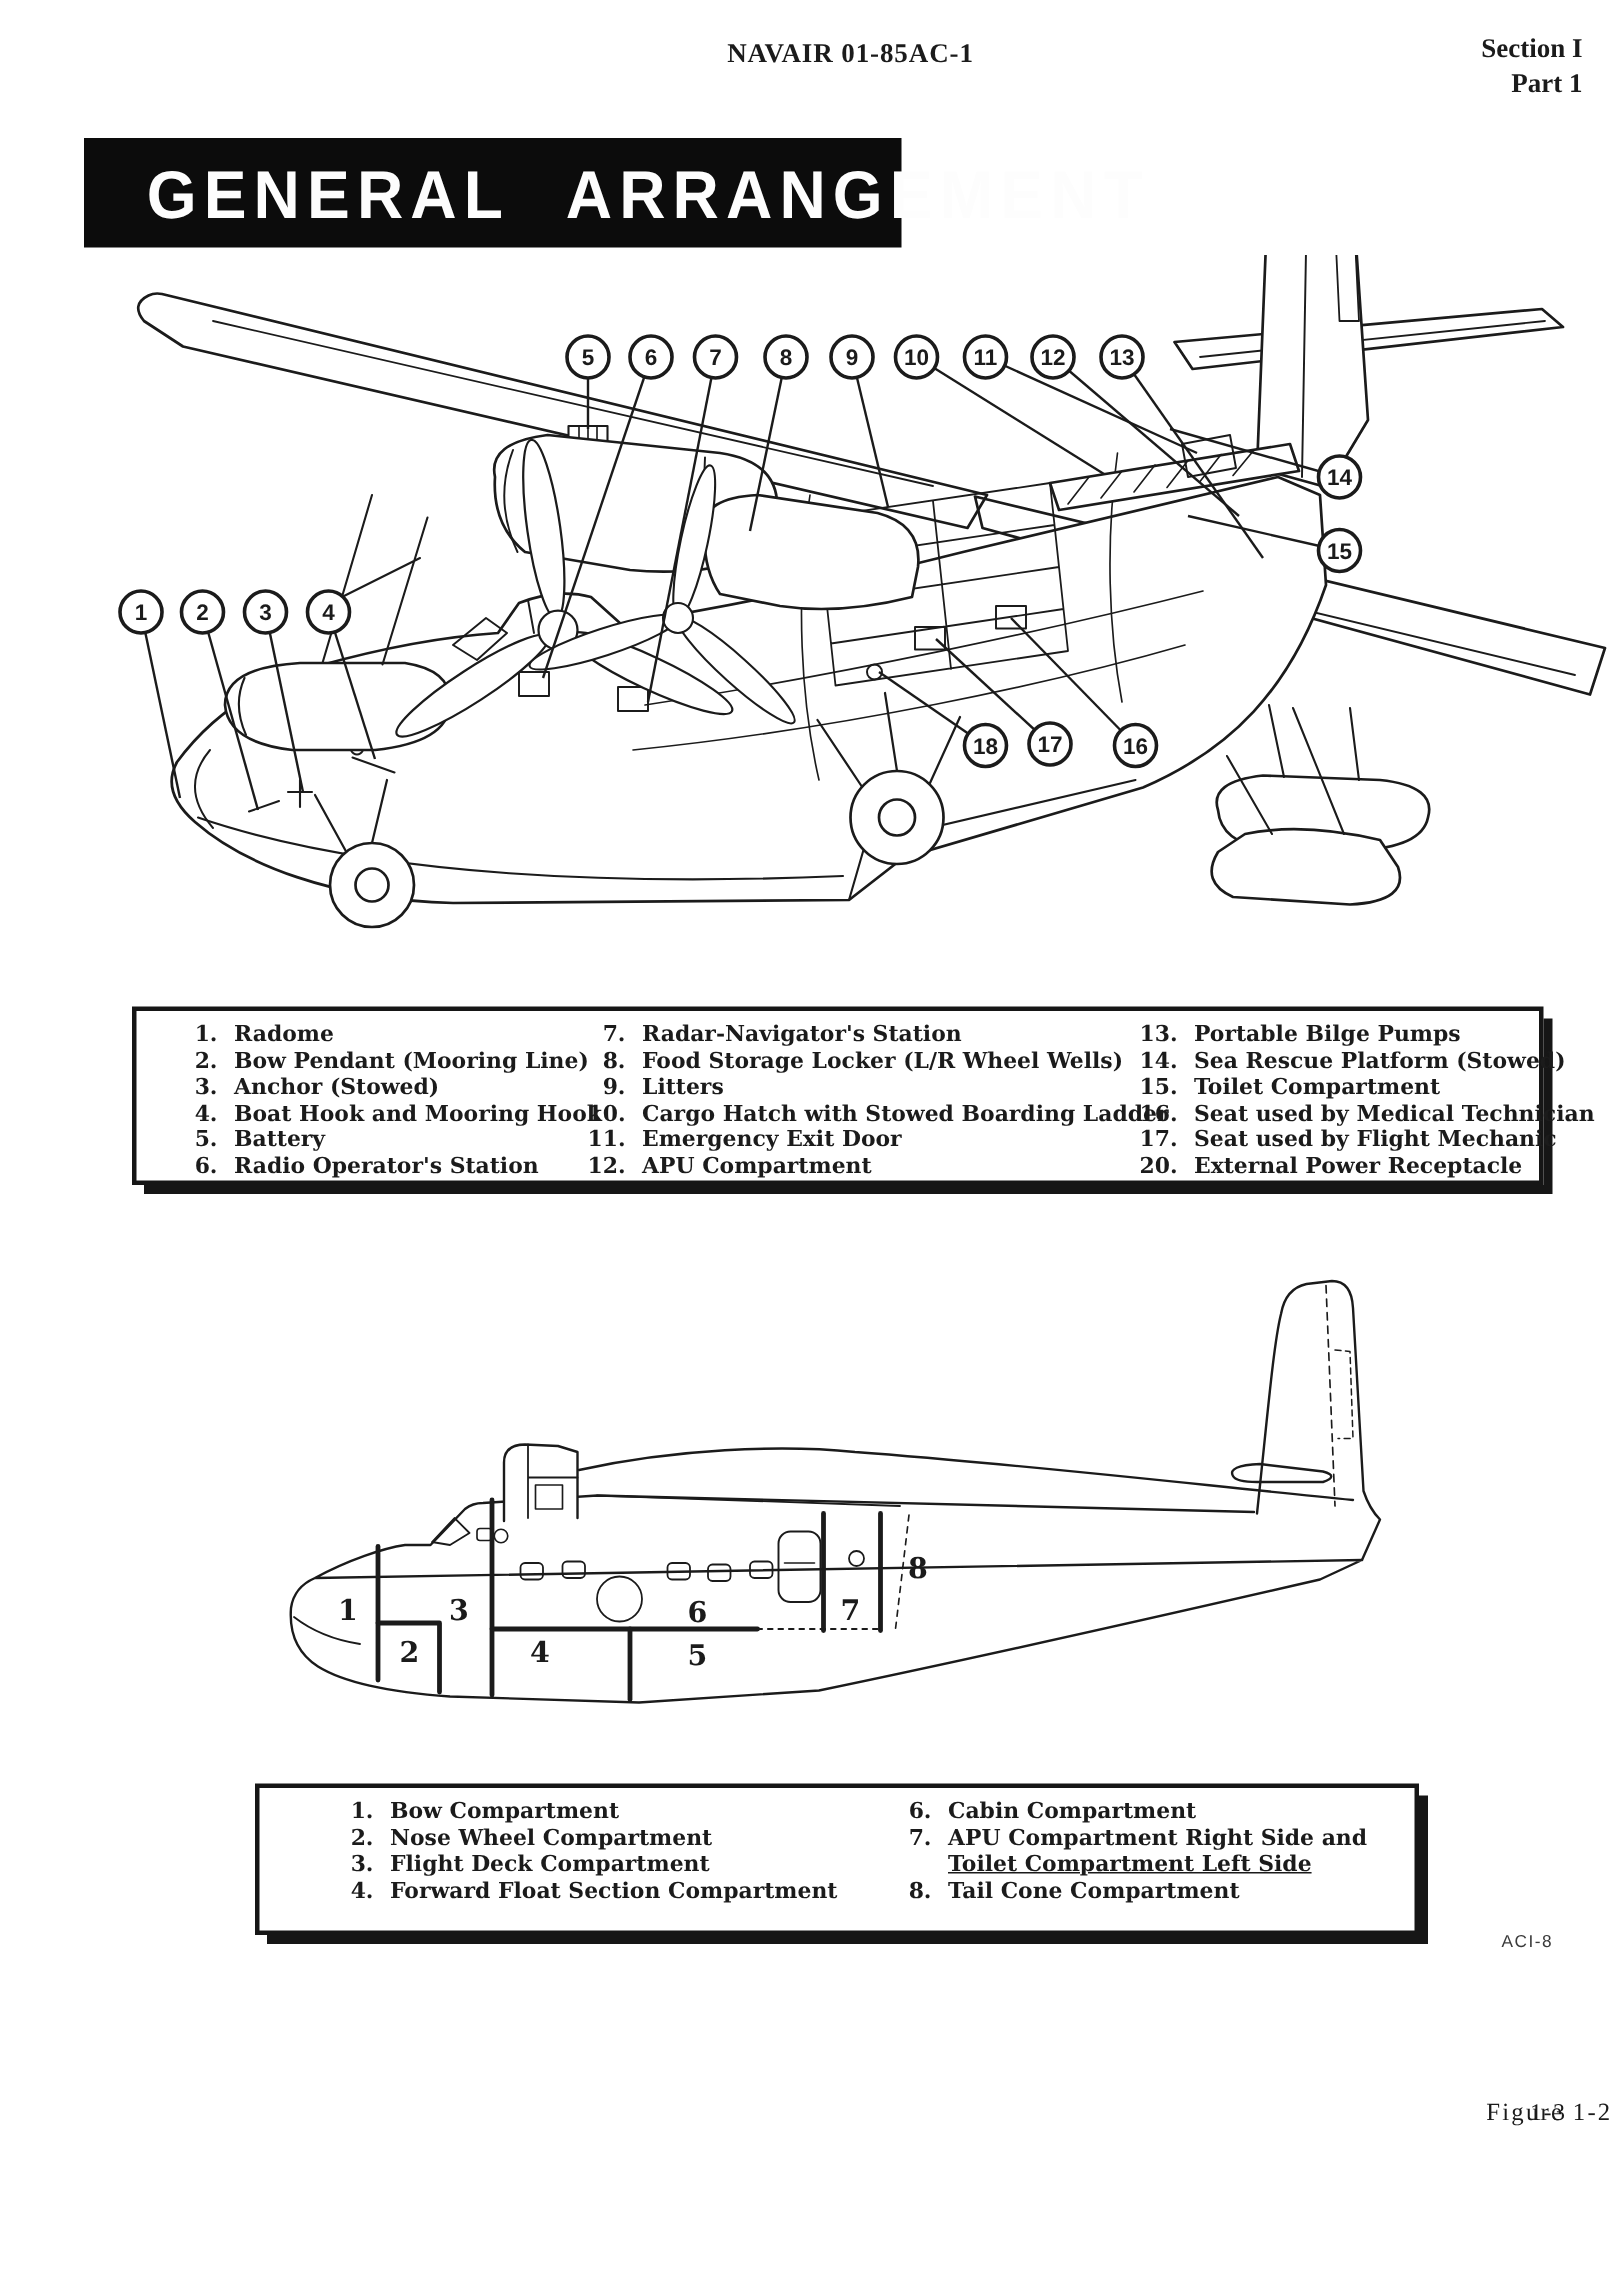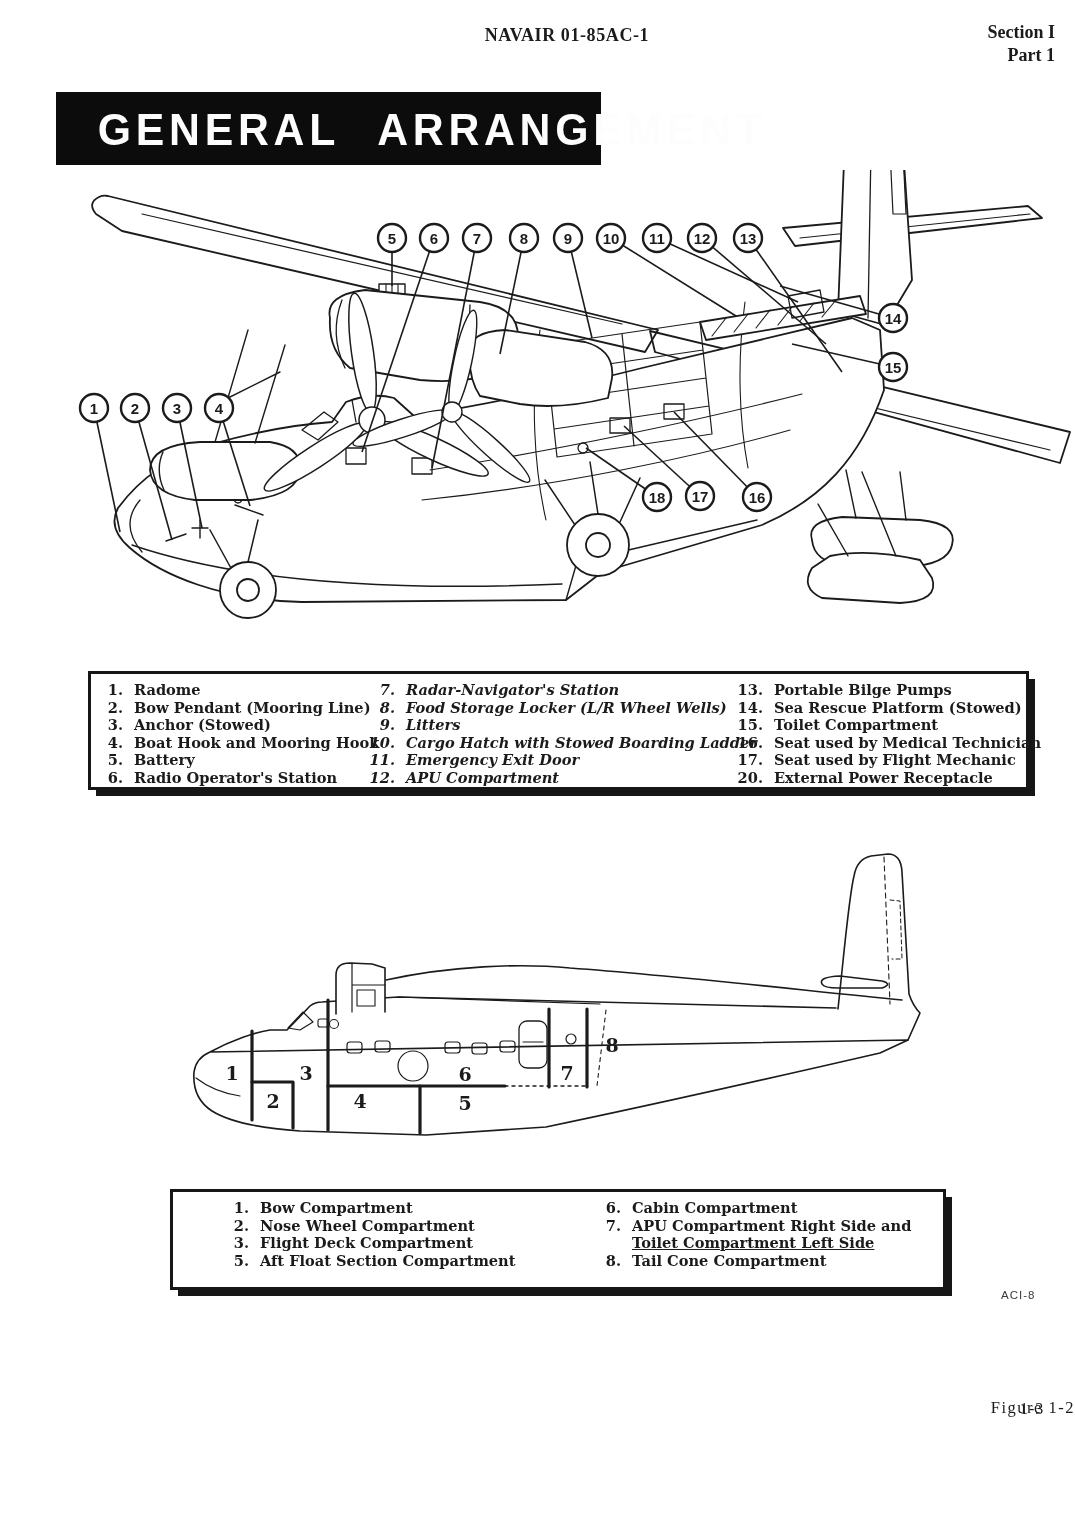--- a/index.html
+++ b/index.html
@@ -11,23 +11,23 @@
   #section-block{top:21px;right:20px;text-align:right;font-size:18px;
       font-weight:700;line-height:23px;}
   #title-banner{top:92px;left:56px;width:545px;height:73px;background:#0c0c0c;}
   #title-banner .t{display:block;padding-left:44px;line-height:75px;color:#fdfdfd;
       font-family:"Liberation Sans",sans-serif;font-weight:700;font-size:45px;
       letter-spacing:5px;word-spacing:24px;transform:scaleX(.95);transform-origin:left center;
       white-space:nowrap;}
   .legend-box{background:#fff;border:3px solid #161616;box-shadow:7px 7px 0 -1px #161616;
       box-sizing:border-box;display:flex;font-family:"DejaVu Serif",serif;
       font-weight:700;font-size:14.6px;line-height:17.6px;}
-  #legend1{left:88px;top:671px;width:941px;height:119px;padding:7px 0 0 2px;}
+  #legend1{left:88px;top:671px;width:941px;height:119px;padding:7px 0 0 24px;}
   #legend1 .col1{width:272px;}
-  #legend1 .col2{width:368px;font-style:italic;}
+  #legend1 .col2{width:368px;}
   #legend1 .col3{width:290px;}
   #legend2{left:170px;top:1189px;width:776px;height:101px;padding:7px 0 0 46px;}
   #legend2 .col1{width:372px;}
   .lrow{white-space:nowrap;}
   .num{display:inline-block;width:30px;text-align:right;margin-right:11px;}
   .cont{margin-left:41px;text-decoration:underline;}
   #plate-code{left:1001px;top:1289px;font-family:"Liberation Sans",sans-serif;
       font-size:11.5px;letter-spacing:1px;color:#3a3a3a;}
   #figure-caption{left:35px;top:1353px;width:1040px;text-align:right;
       font-size:16.5px;letter-spacing:1.5px;margin-top:45px;}
@@ -302,21 +302,21 @@
   <text class="cnum" x="465" y="1081">6</text>
   <text class="cnum" x="567" y="1080">7</text>
   <text class="cnum" x="612" y="1052">8</text>
 </svg>
 
 <div class="abs legend-box" id="legend2">
   <div class="col1">
     <div class="lrow"><span class="num">1.</span><span>Bow Compartment</span></div>
     <div class="lrow"><span class="num">2.</span><span>Nose Wheel Compartment</span></div>
     <div class="lrow"><span class="num">3.</span><span>Flight Deck Compartment</span></div>
-    <div class="lrow"><span class="num">5.</span><span>Aft Float Section Compartment</span></div>
+    <div class="lrow"><span class="num">4.</span><span>Forward Float Section Compartment</span></div>
   </div>
   <div class="col2">
     <div class="lrow"><span class="num">6.</span><span>Cabin Compartment</span></div>
     <div class="lrow"><span class="num">7.</span><span>APU Compartment Right Side and</span></div>
     <div class="lrow cont"><span>Toilet Compartment Left Side</span></div>
     <div class="lrow"><span class="num">8.</span><span>Tail Cone Compartment</span></div>
   </div>
 </div>
 
 <div class="abs" id="plate-code">ACI-8</div>

